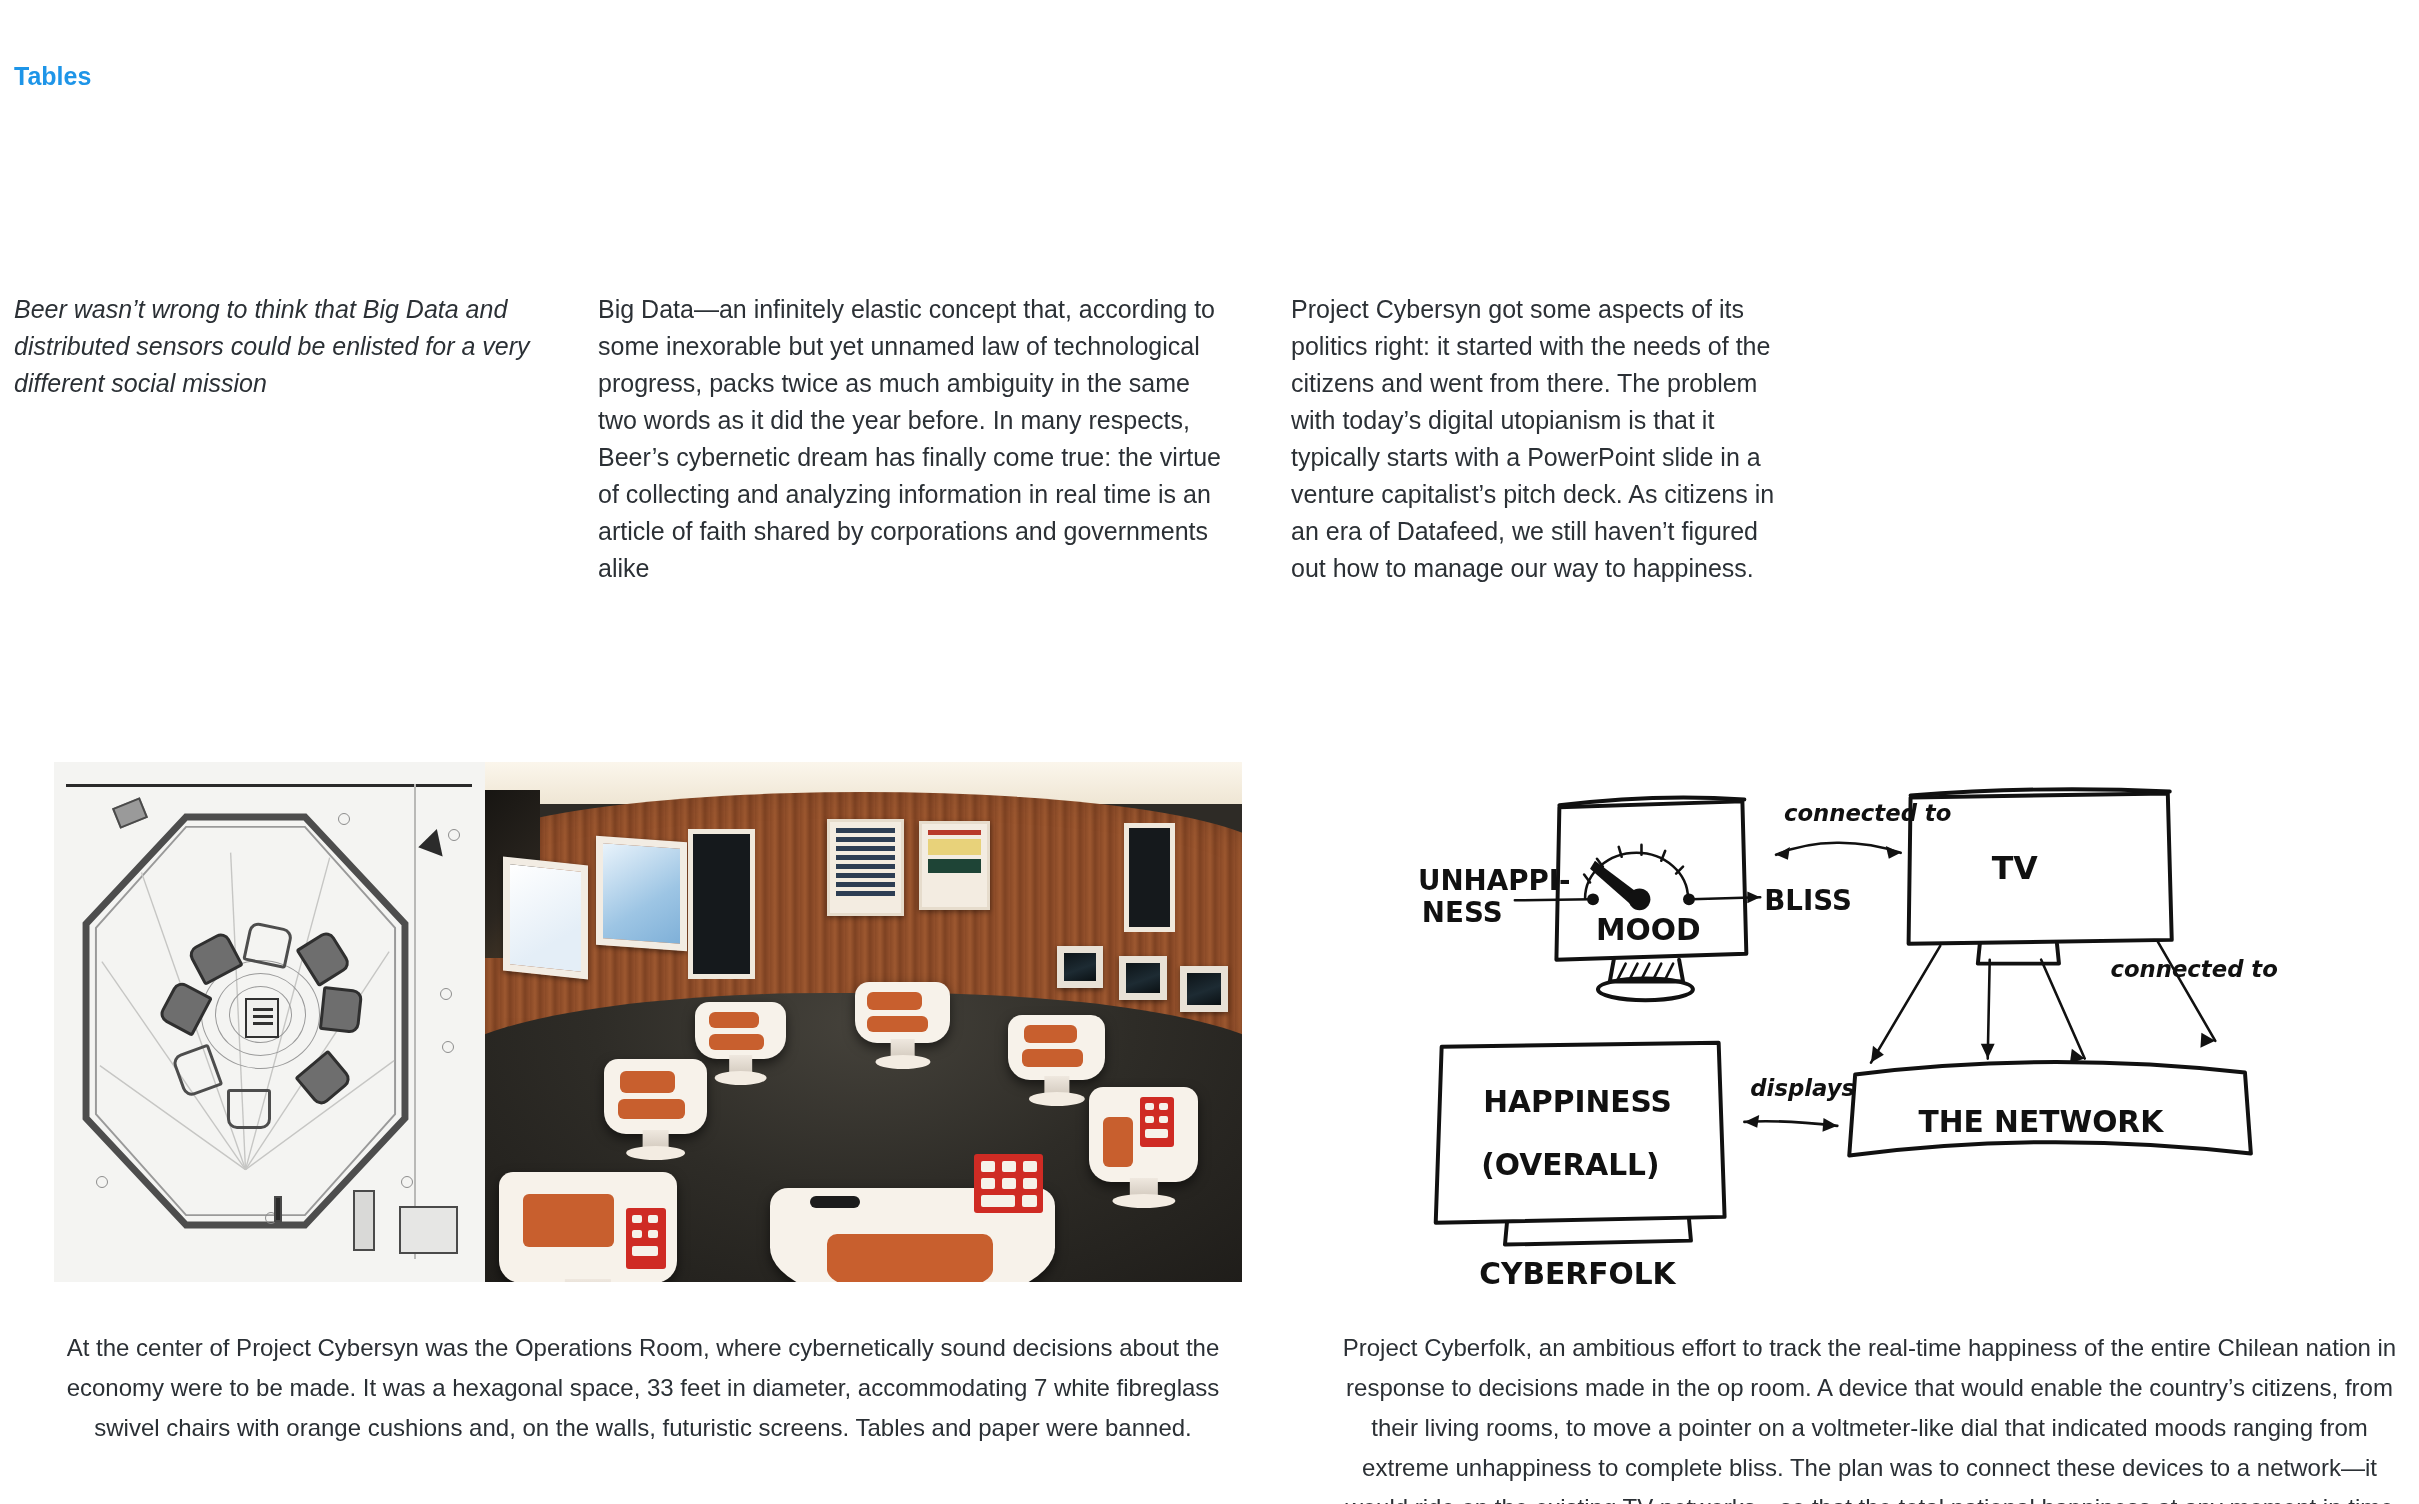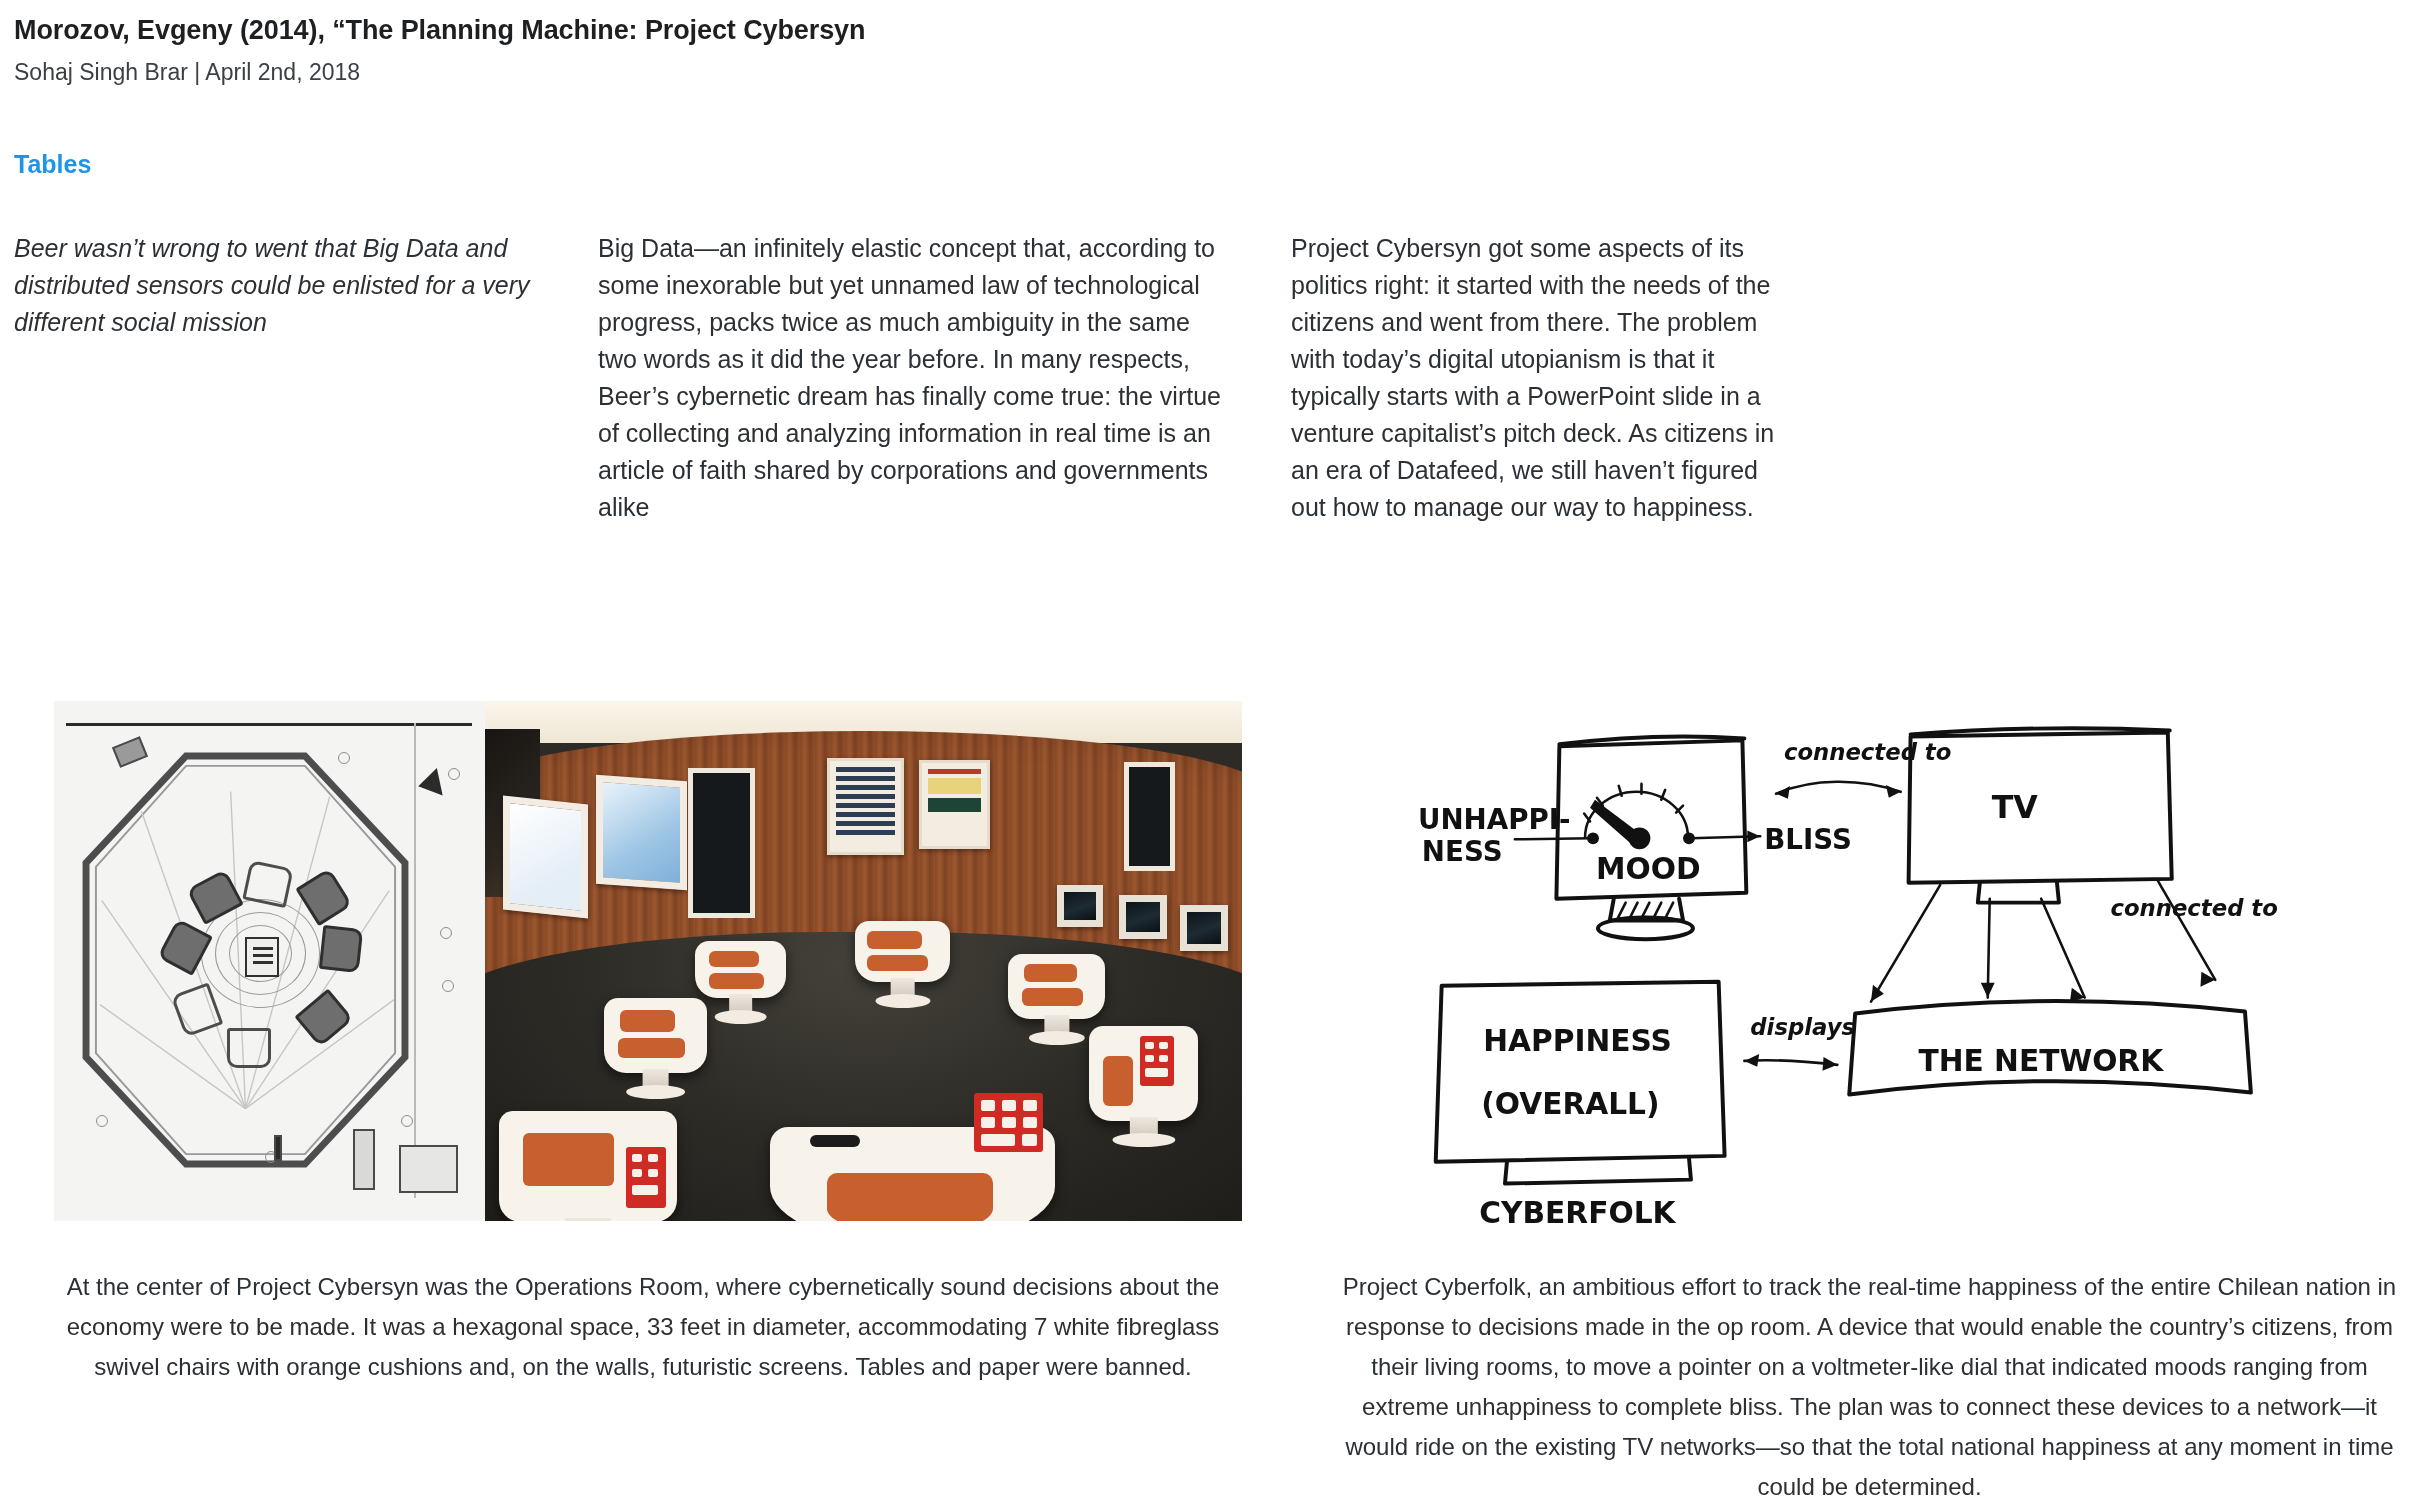--- a/index.html
+++ b/index.html
@@ -154,30 +154,26 @@
     color: #2b3035;
   }
   .caption.left { left: 59px; width: 1168px; }
   .caption.right { left: 1335px; width: 1069px; }
 </style>
 </head>
 <body>
 
 <div class="page">
 
-  <div class="header">
-    <div class="doc-title">Morozov, Evgeny (2014), “The Planning Machine: Project Cybersyn</div>
-    <div class="byline">Sohaj Singh Brar | April 2nd, 2018</div>
-  </div>
 
   <div class="section-heading" style="color: rgb(30, 149, 232);">Tables</div>
 
   <div class="columns">
     <div class="col italic">
-      <p>Beer wasn’t wrong to went that Big Data and distributed sensors could be enlisted for a very different social mission</p>
+      <p>Beer wasn’t wrong to think that Big Data and distributed sensors could be enlisted for a very different social mission</p>
     </div>
     <div class="col">
       <p>Big Data—an infinitely elastic concept that, according to some inexorable but yet unnamed law of technological progress, packs twice as much ambiguity in the same two words as it did the year before. In many respects, Beer’s cybernetic dream has finally come true: the virtue of collecting and analyzing information in real time is an article of faith shared by corporations and governments alike</p>
     </div>
     <div class="col">
       <p>Project Cybersyn got some aspects of its politics right: it started with the needs of the citizens and went from there. The problem with today’s digital utopianism is that it typically starts with a PowerPoint slide in a venture capitalist’s pitch deck. As citizens in an era of Datafeed, we still haven’t figured out how to manage our way to happiness.</p>
     </div>
   </div>
 
   <div class="media-band">

